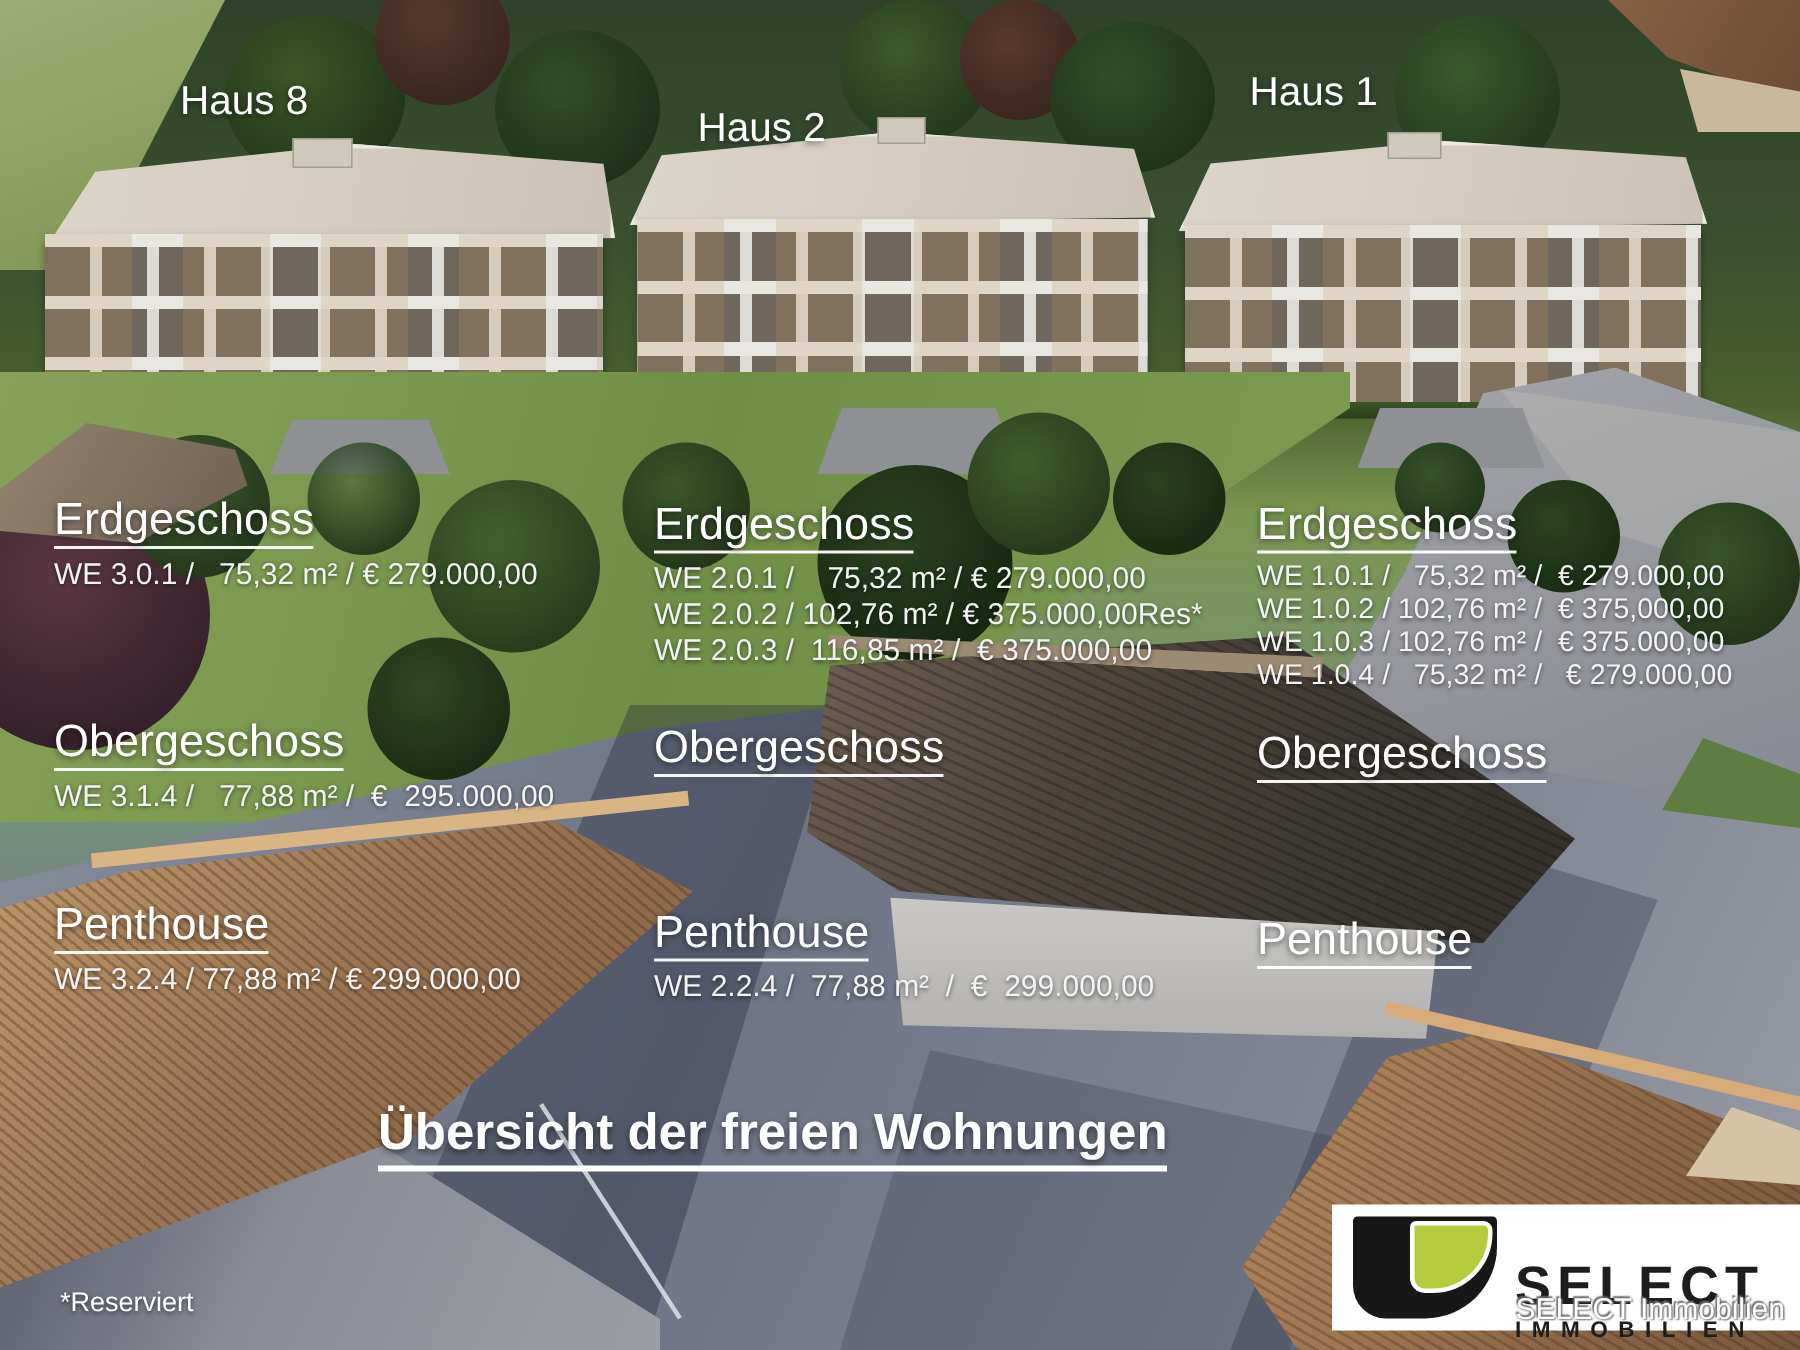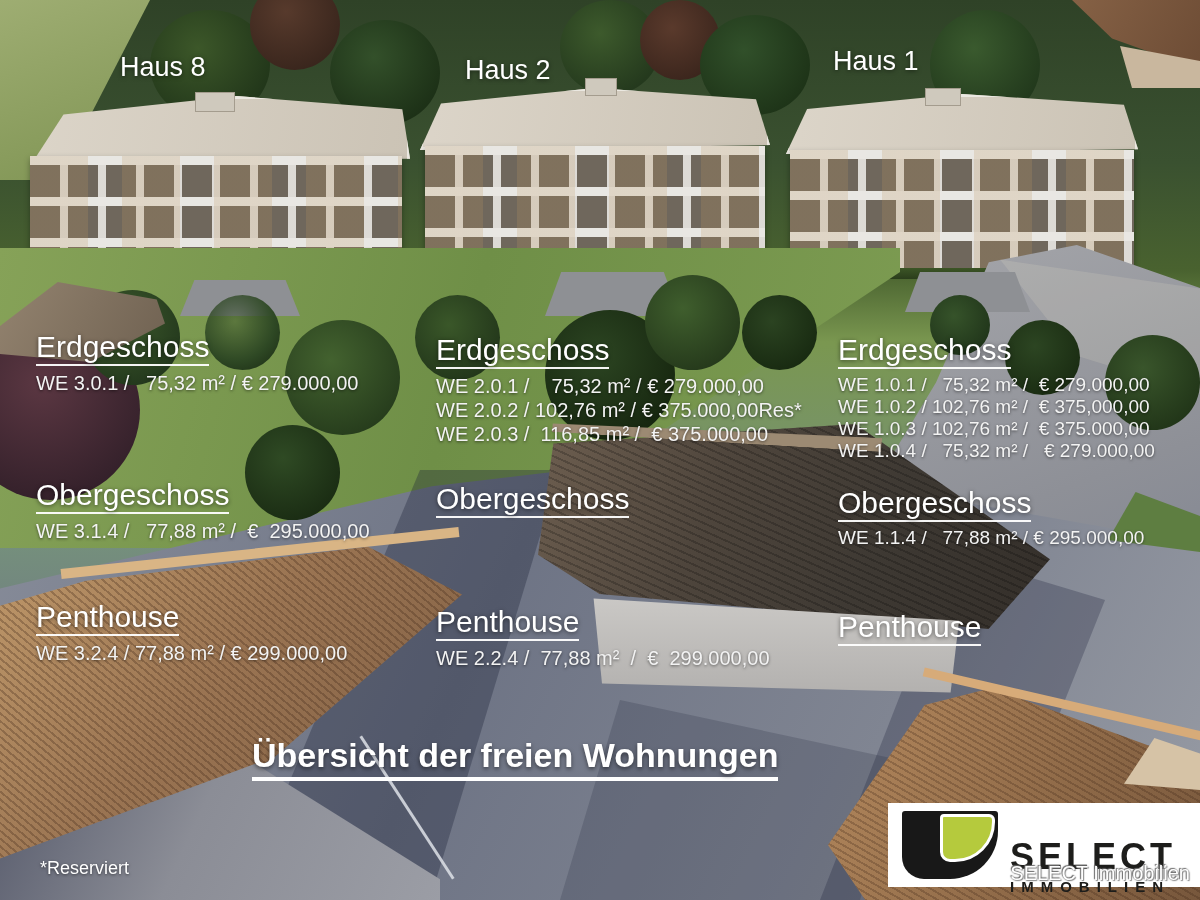--- a/index.html
+++ b/index.html
@@ -166,21 +166,21 @@
     <div class="abs fg-roof-left"></div>
     <div class="abs fg-ridge-left"></div>
     <div class="abs fg-wall-left"></div>
     <div class="abs path-line"></div>
     <div class="abs fg-roof-right"></div>
     <div class="abs fg-ridge-right"></div>
     <div class="abs fg-gable-right"></div>
   </div>
 
   <div class="haus-label" style="left:120px;top:52px;">Haus 8</div>
-  <div class="haus-label" style="left:465px;top:55px;">Haus 2</div>
+  <div class="haus-label" style="left:465px;top:70px;">Haus 2</div>
   <div class="haus-label" style="left:833px;top:46px;">Haus 1</div>
 
   <div class="listing col-a" style="left:36px;top:330px;">
     <div class="lheading"><span>Erdgeschoss</span></div>
     <div class="unit first">WE 3.0.1 /   75,32 m² / € 279.000,00</div>
   </div>
   <div class="listing col-a" style="left:36px;top:478px;">
     <div class="lheading"><span>Obergeschoss</span></div>
     <div class="unit first">WE 3.1.4 /   77,88 m² /  €  295.000,00</div>
   </div>
@@ -205,21 +205,20 @@
 
   <div class="listing col-c" style="left:838px;top:333px;">
     <div class="lheading"><span>Erdgeschoss</span></div>
     <div class="unit first">WE 1.0.1 /   75,32 m² /  € 279.000,00</div>
     <div class="unit">WE 1.0.2 / 102,76 m² /  € 375,000,00</div>
     <div class="unit">WE 1.0.3 / 102,76 m² /  € 375.000,00</div>
     <div class="unit">WE 1.0.4 /   75,32 m² /   € 279.000,00</div>
   </div>
   <div class="listing col-c" style="left:838px;top:486px;">
     <div class="lheading"><span>Obergeschoss</span></div>
-    <div class="unit first">WE 1.1.4 /   77,88 m² / € 295.000,00</div>
   </div>
   <div class="listing col-c" style="left:838px;top:610px;">
     <div class="lheading"><span>Penthouse</span></div>
   </div>
 
   <div class="page-title"><span>Übersicht der freien Wohnungen</span></div>
   <div class="footnote">*Reserviert</div>
 
   <div class="logo-panel">
     <div class="logo-mark">

